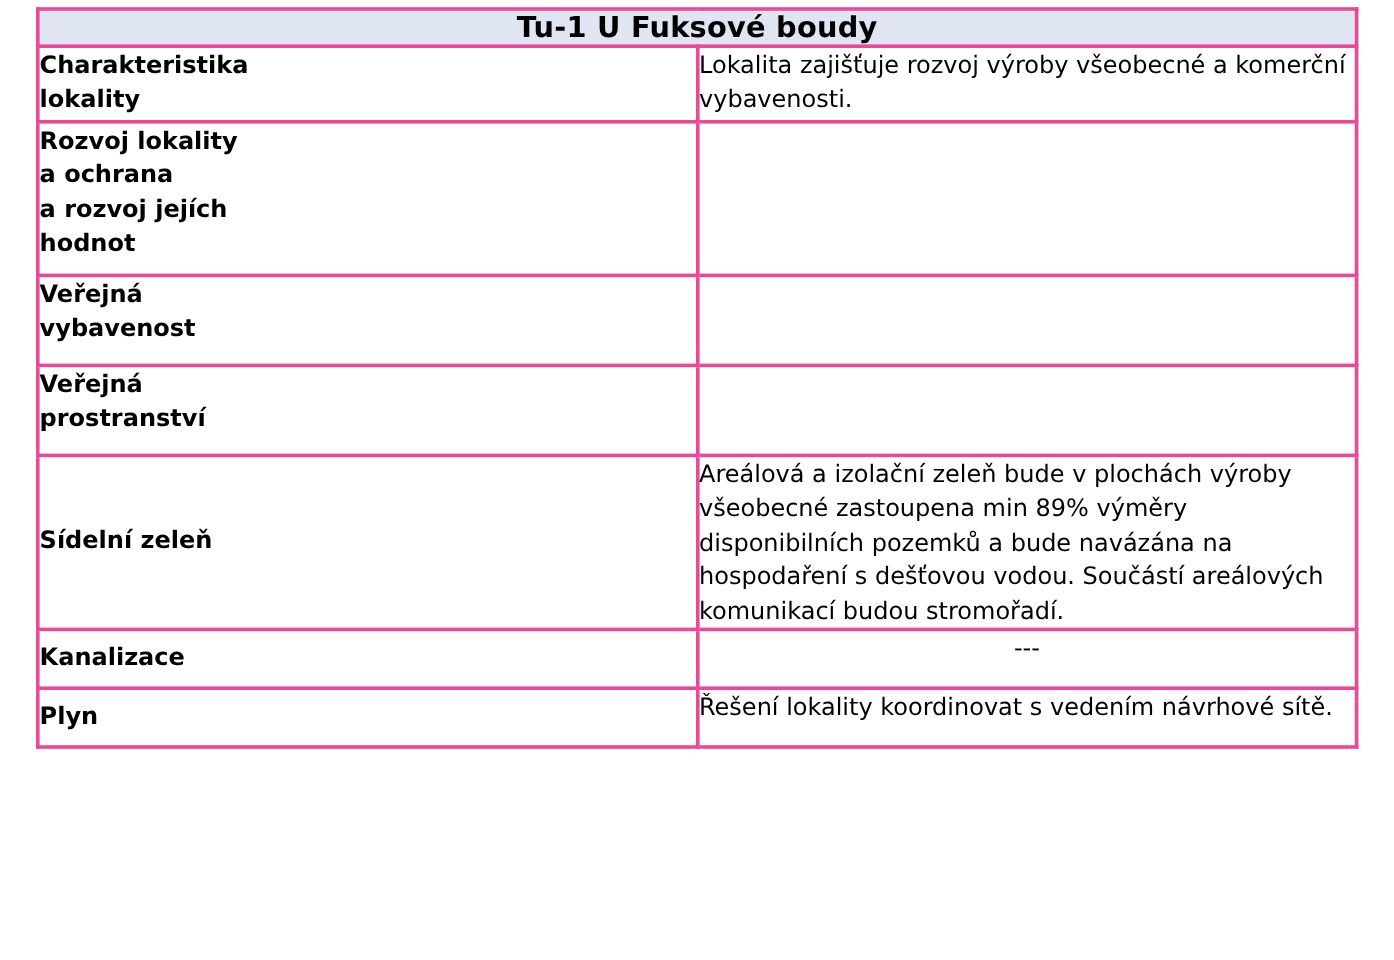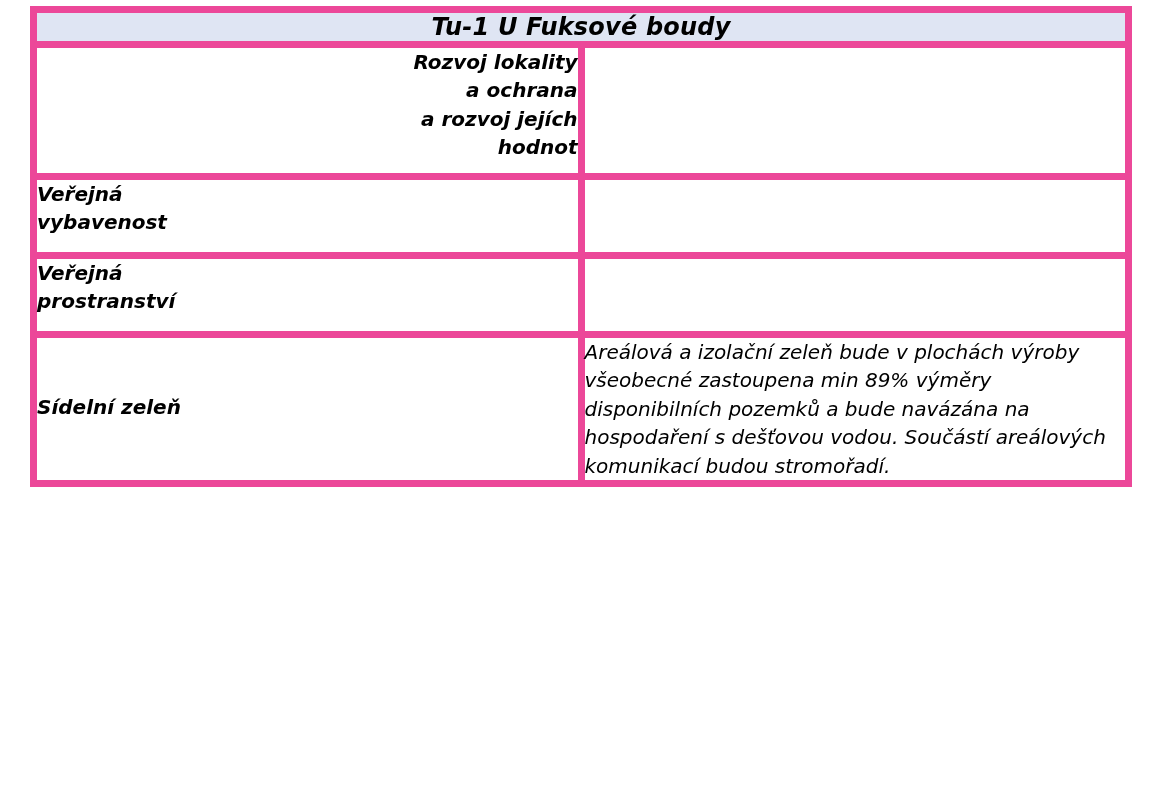--- a/index.html
+++ b/index.html
@@ -21,24 +21,23 @@
     box-sizing: border-box;
     padding: 0 30px 0 30px;
   }
   table.spec {
     border-collapse: collapse;
     width: 1102px;
     table-layout: fixed;
     margin-top: 6px;
   }
   table.spec td, table.spec th {
-    border: 7px solid #ec4899;
+    border: 3px solid #ec4899;
     vertical-align: top;
     padding: 0;
-    font-style: italic;
   }
   .title-cell {
     background: #dfe5f3;
     text-align: center;
     font-weight: bold;
     font-size: 24px;
     padding: 12px 8px 14px 8px;
     letter-spacing: 0.2px;
   }
   .label-cell {
@@ -62,21 +61,21 @@
   }
   .value-cell.center {
     text-align: center;
   }
   .value-cell.empty {
     padding: 0;
   }
   .row-charakteristika .label-cell,
   .row-charakteristika .value-cell { height: 60px; }
   .row-rozvoj .label-cell,
-  .row-rozvoj .value-cell { height: 125px; text-align: right; }
+  .row-rozvoj .value-cell { height: 125px; }
   .row-verejna-vybavenost .label-cell,
   .row-verejna-vybavenost .value-cell { height: 72px; }
   .row-verejna-prostranstvi .label-cell,
   .row-verejna-prostranstvi .value-cell { height: 72px; }
   .row-sidelni .label-cell,
   .row-sidelni .value-cell { height: 102px; }
   .row-doprava .label-cell,
   .row-doprava .value-cell { height: 72px; }
   .row-kanalizace .label-cell,
   .row-kanalizace .value-cell { height: 43px; }
@@ -89,20 +88,25 @@
 </head>
 <body>
 
 <div class="page">
   <table class="spec">
     <tbody>
       <tr>
         <td class="title-cell" colspan="2">Tu-1 U Fuksové boudy</td>
       </tr>
 
+      <tr class="row-charakteristika">
+        <td class="label-cell nowrap-lines">Charakteristika
+lokality</td>
+        <td class="value-cell">Lokalita zajišťuje rozvoj výroby všeobecné a komerční vybavenosti.</td>
+      </tr>
 
       <tr class="row-rozvoj">
         <td class="label-cell nowrap-lines">Rozvoj lokality
 a ochrana
 a rozvoj jejích
 hodnot</td>
         <td class="value-cell empty"></td>
       </tr>
 
       <tr class="row-verejna-vybavenost">
@@ -116,17 +120,25 @@
 prostranství</td>
         <td class="value-cell empty"></td>
       </tr>
 
       <tr class="row-sidelni">
         <td class="label-cell mid nowrap-lines">Sídelní zeleň</td>
         <td class="value-cell">Areálová a izolační zeleň bude v plochách výroby všeobecné zastoupena min 89% výměry disponibilních pozemků a bude navázána na hospodaření s dešťovou vodou. Součástí areálových komunikací budou stromořadí.</td>
       </tr>
 
 
+      <tr class="row-kanalizace">
+        <td class="label-cell mid nowrap-lines">Kanalizace</td>
+        <td class="value-cell center">---</td>
+      </tr>
 
 
+      <tr class="row-plyn">
+        <td class="label-cell mid nowrap-lines">Plyn</td>
+        <td class="value-cell">Řešení lokality koordinovat s vedením návrhové sítě.</td>
+      </tr>
     </tbody>
   </table>
 </div>
 
 </body></html>

